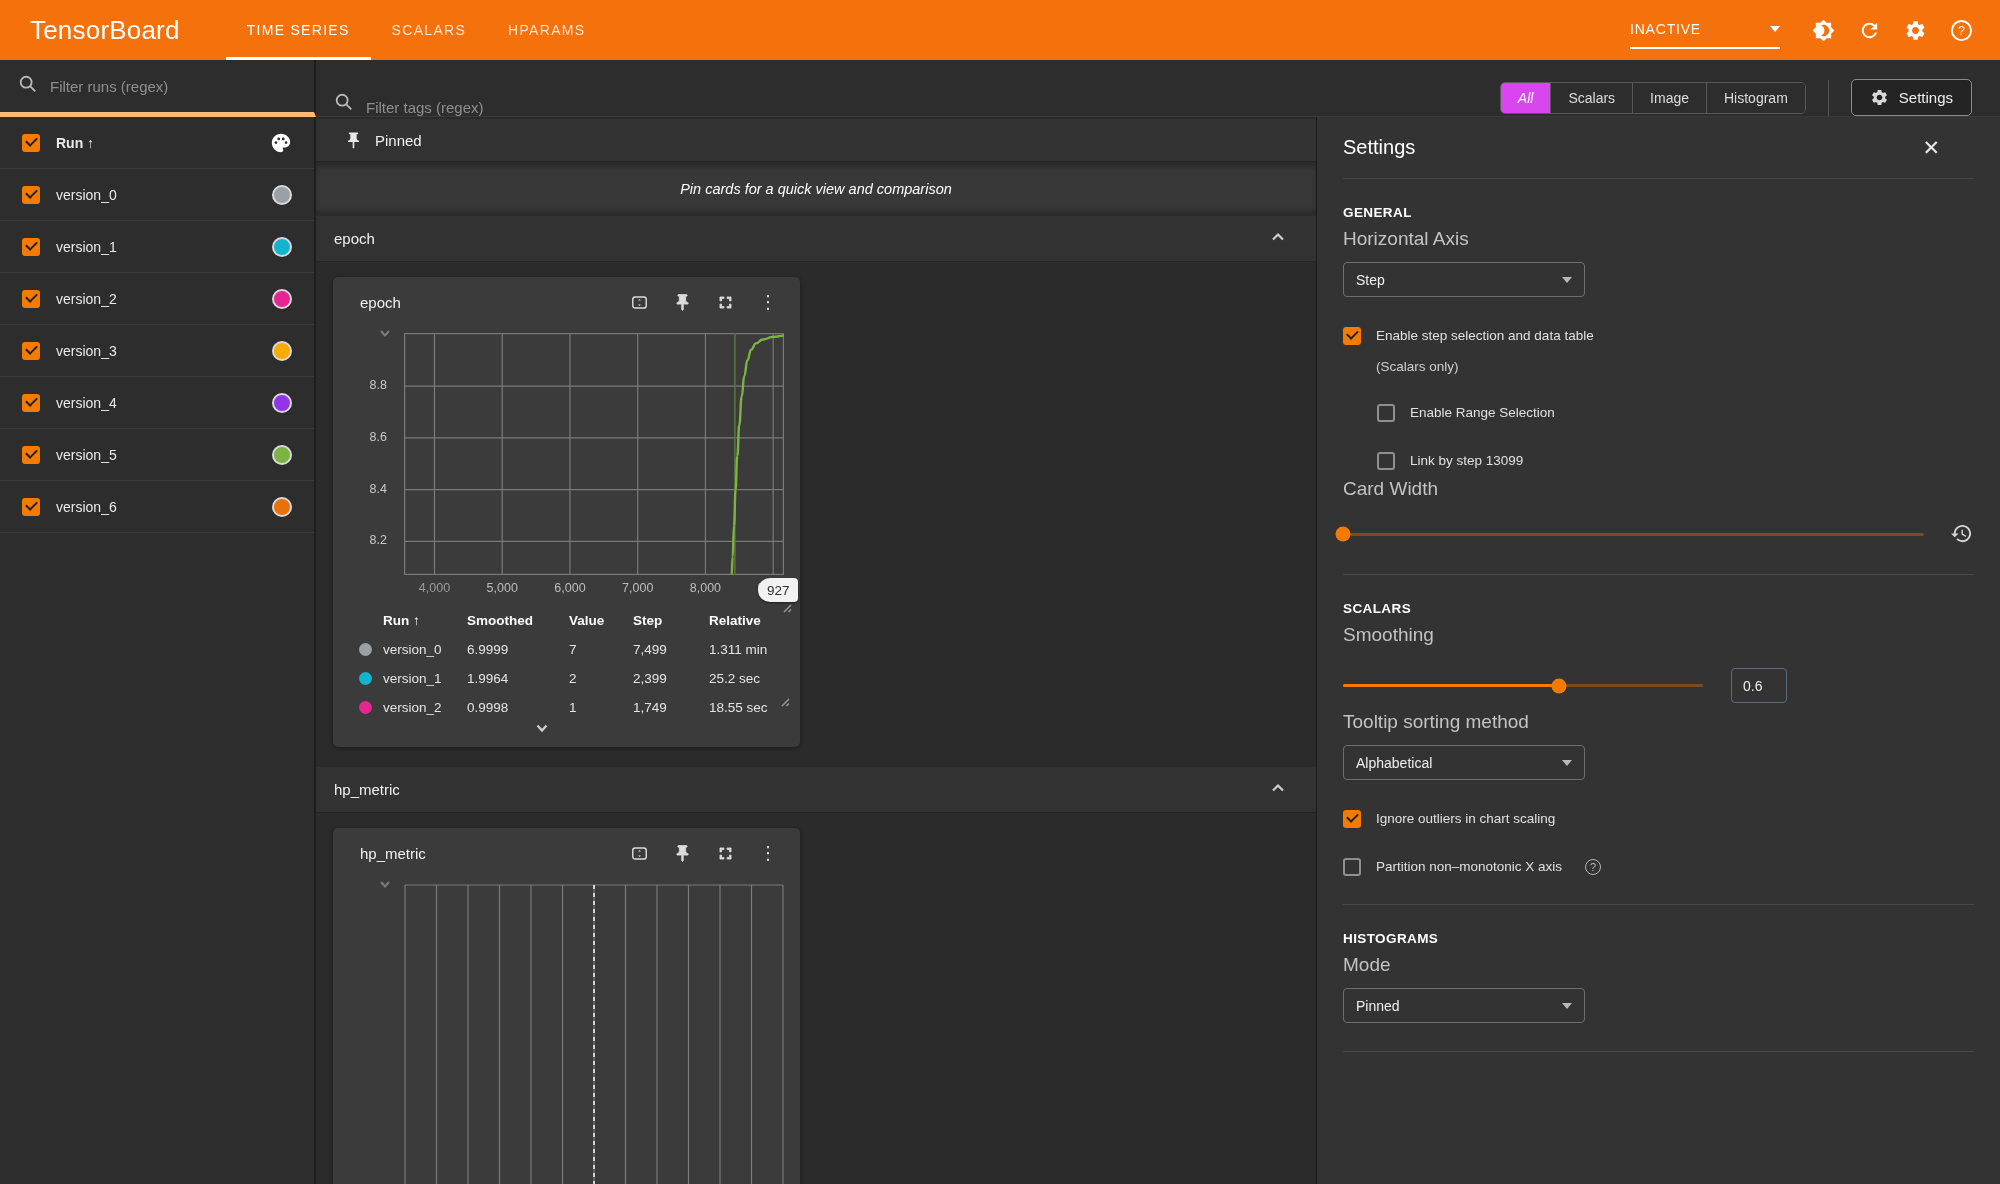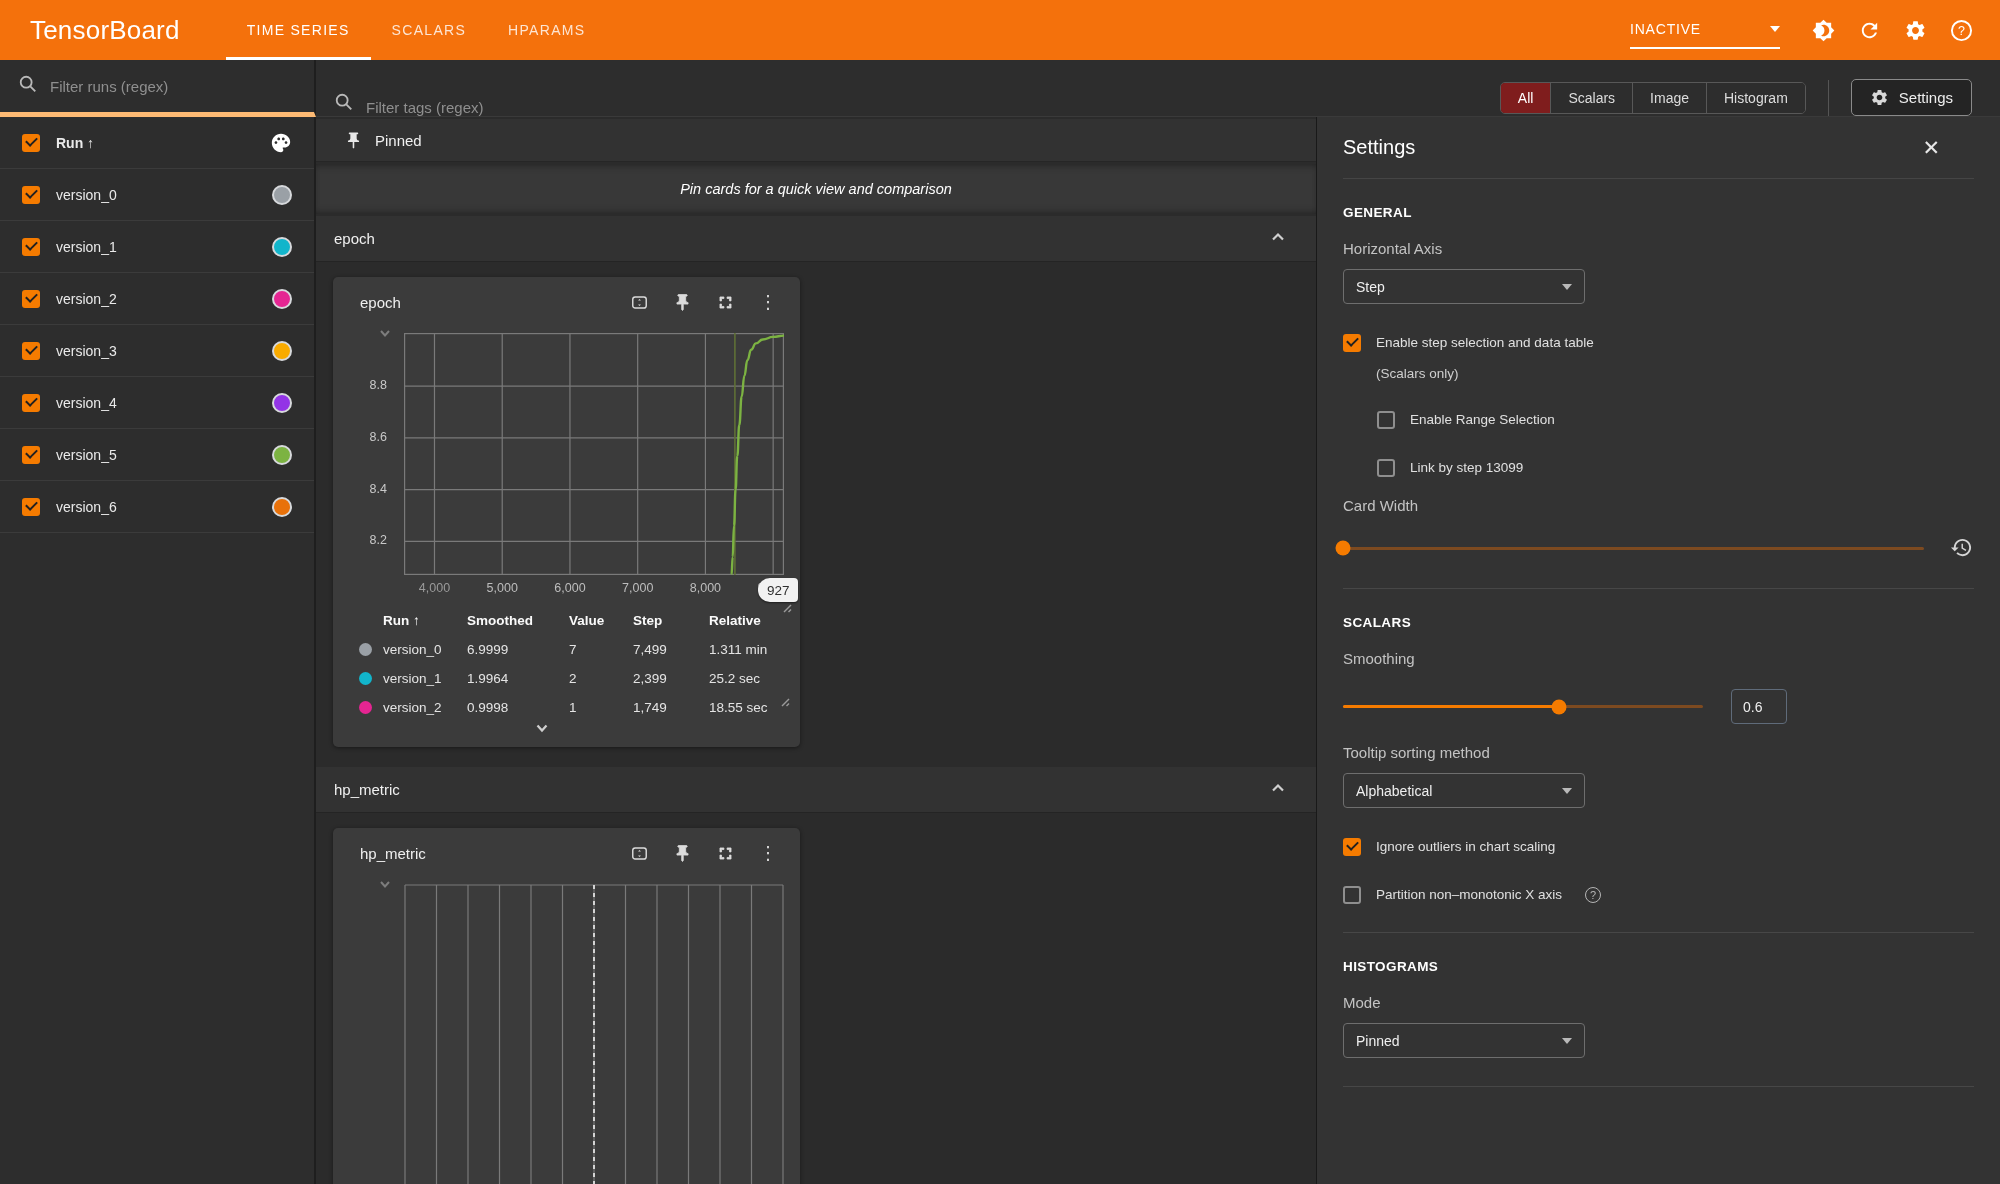--- a/index.html
+++ b/index.html
@@ -23,21 +23,21 @@
   .searchbar { position:absolute; top:60px; left:0; right:0; height:57px; display:flex; z-index:20; }
   .runs-search { width:316px; background:#2d2d2d; border-right:2px solid #1e1e1e; border-bottom:5px solid #fdba74; display:flex; align-items:center; padding-left:18px; gap:12px; }
   .tags-search { flex:1; background:#2d2d2d; border-bottom:1px solid #3a3a3a; display:flex; align-items:flex-end; padding-left:18px; gap:12px; }
   .search-icon svg { width:20px; height:20px; stroke:#b9b9b9; fill:none; stroke-width:2; }
   .search-input { background:transparent; border:none; outline:none; color:#ddd; font-size:15px; width:300px; font-family:inherit; }
   .search-input::placeholder { color:#8f8f8f; }
   .tags-right { margin-left:auto; display:flex; align-items:center; padding-right:28px; gap:22px; }
   .filter-group { display:flex; border:1px solid #585858; border-radius:5px; overflow:hidden; }
   .filter-btn { padding:7px 17px; font-size:14px; color:#ddd; background:#2d2d2d; border-right:1px solid #585858; cursor:pointer; white-space:nowrap; }
   .filter-btn:last-child { border-right:none; }
-  .filter-btn.active { background:#7f1d1d; color:#fff; }
+  .filter-btn.active { background:#d946ef; color:#fff;font-style:italic; }
   .v-divider { width:1px; height:36px; background:#555; }
   .settings-btn { display:flex; align-items:center; gap:10px; border:1px solid #8a8a8a; border-radius:5px; background:#242424; color:#eee; font-size:15px; padding:8px 18px; cursor:pointer; }
   .settings-btn svg { width:19px; height:19px; fill:#d9d9d9; }
 
   
   .sidebar { position:absolute; top:117px; left:0; width:316px; bottom:0; background:#2d2d2d; border-right:2px solid #1e1e1e; }
   .run-row { height:52px; display:flex; align-items:center; padding:0 22px 0 14px; border-bottom:1px solid #3b3b3b; cursor:pointer; }
   .run-row.header { font-weight:bold; }
   .cbx { width:18px; height:18px; border-radius:3px; margin:0 16px 0 8px; flex:none; position:relative; cursor:pointer; }
   .cbx.checked { background:#f57b00; }
@@ -88,21 +88,21 @@
   .tt-dot { width:13px; height:13px; border-radius:50%; }
   .tt-expand { position:absolute; bottom:6px; left:200px; cursor:pointer; }
   .tt-expand svg { width:18px; height:18px; stroke:#cfcfcf; fill:none; stroke-width:2.2; }
 
   
   .panel { position:absolute; top:117px; left:1316px; width:684px; bottom:0; background:#333333; border-left:1px solid #191919; padding:0 26px; }
   .panel-head { height:62px; display:flex; align-items:center; border-bottom:1px solid #454545; }
   .panel-title { font-size:20px; color:#fff; }
   .panel-close { margin-left:auto; margin-right:34px; font-size:21px; color:#e8e8e8; cursor:pointer; }
   .ps-heading { font-size:13.5px; font-weight:bold; letter-spacing:.4px; color:#fff; margin-top:26px; }
-  .ps-label { font-size:15px; color:#c3c3c3; margin-top:20px; }
+  .ps-label { font-size:19px; color:#c3c3c3; margin-top:8px; }
   .select { width:242px; height:35px; margin-top:12px; border:1px solid #6e6e6e; border-radius:4px; display:flex; align-items:center; padding:0 12px; cursor:pointer; }
   .select .sel-val { font-size:14px; color:#efefef; }
   .select .caret-down { margin-left:auto; color:#b9b9b9; }
   .ps-check { display:flex; align-items:center; margin-top:30px; gap:15px; }
   .ps-check .cbx { margin:0; }
   .ps-check .ck-label { font-size:13.5px; color:#e0e0e0; line-height:18px; }
   .ps-check.indent { margin-left:34px; }
   .ck-sub { font-size:13.5px; color:#cfcfcf; margin:14px 0 0 33px; }
   .slider-row { display:flex; align-items:center; margin-top:22px; }
   .slider { position:relative; height:3px; background:#7d4a20; border-radius:2px; flex:1; margin-right:26px; }

